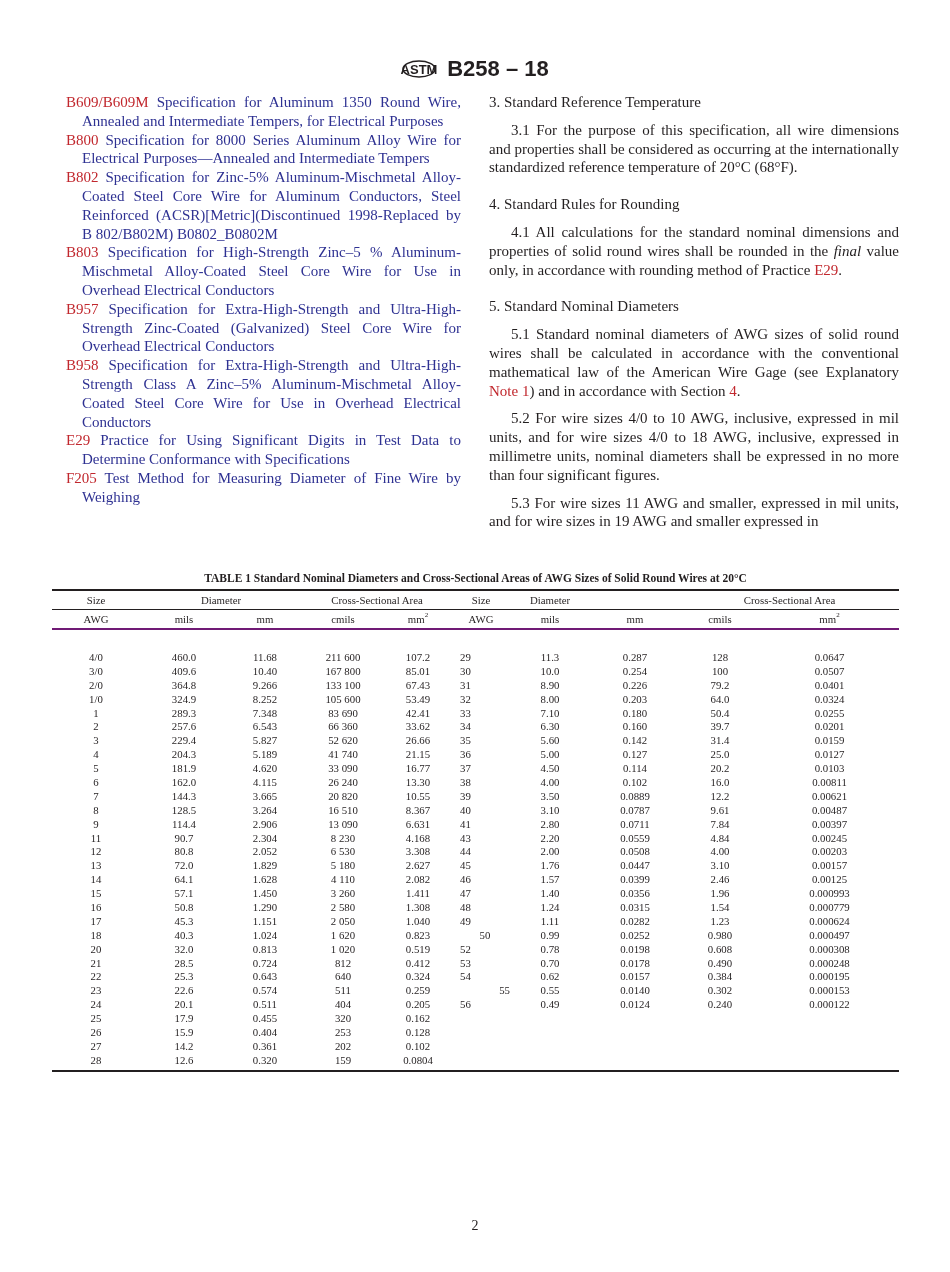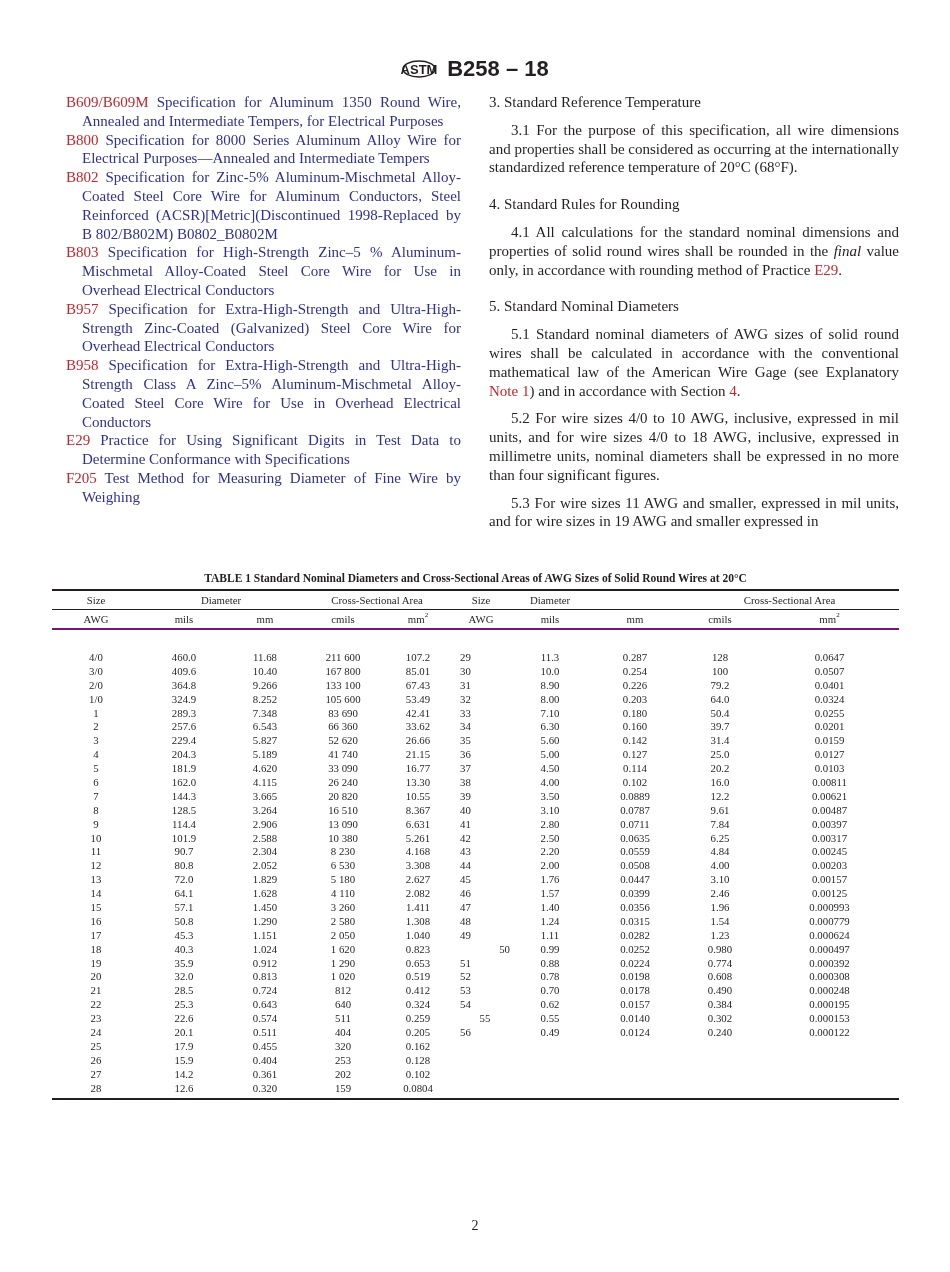--- a/index.html
+++ b/index.html
@@ -261,32 +261,20 @@
           <td>2.906</td>
           <td>13 090</td>
           <td>6.631</td>
           <td style="text-align: left; padding-left: 8px;">41</td>
           <td>2.80</td>
           <td>0.0711</td>
           <td>7.84</td>
           <td>0.00397</td>
         </tr>
         <tr>
-          <td>10</td>
-          <td>101.9</td>
-          <td>2.588</td>
-          <td>10 380</td>
-          <td>5.261</td>
-          <td style="text-align: left; padding-left: 8px;">42</td>
-          <td>2.50</td>
-          <td>0.0635</td>
-          <td>6.25</td>
-          <td>0.00317</td>
-        </tr>
-        <tr>
           <td>11</td>
           <td>90.7</td>
           <td>2.304</td>
           <td>8 230</td>
           <td>4.168</td>
           <td style="text-align: left; padding-left: 8px;">43</td>
           <td>2.20</td>
           <td>0.0559</td>
           <td>4.84</td>
           <td>0.00245</td>
@@ -362,37 +350,25 @@
           <td>0.0282</td>
           <td>1.23</td>
           <td>0.000624</td>
         </tr>
         <tr>
           <td>18</td>
           <td>40.3</td>
           <td>1.024</td>
           <td>1 620</td>
           <td>0.823</td>
-          <td style="text-align: right; padding-left: 8px;">50</td>
+          <td style="text-align: center; padding-left: 8px;">50</td>
           <td>0.99</td>
           <td>0.0252</td>
           <td>0.980</td>
           <td>0.000497</td>
-        </tr>
-        <tr>
-          <td>19</td>
-          <td>35.9</td>
-          <td>0.912</td>
-          <td>1 290</td>
-          <td>0.653</td>
-          <td style="text-align: left; padding-left: 8px;">51</td>
-          <td>0.88</td>
-          <td>0.0224</td>
-          <td>0.774</td>
-          <td>0.000392</td>
         </tr>
         <tr>
           <td>20</td>
           <td>32.0</td>
           <td>0.813</td>
           <td>1 020</td>
           <td>0.519</td>
           <td style="text-align: left; padding-left: 8px;">52</td>
           <td>0.78</td>
           <td>0.0198</td>
@@ -422,21 +398,21 @@
           <td>0.0157</td>
           <td>0.384</td>
           <td>0.000195</td>
         </tr>
         <tr>
           <td>23</td>
           <td>22.6</td>
           <td>0.574</td>
           <td>511</td>
           <td>0.259</td>
-          <td style="text-align: center; padding-left: 8px; margin-left: 20px;">55</td>
+          <td style="text-align: right; padding-left: 8px; margin-left: 20px;">55</td>
           <td>0.55</td>
           <td>0.0140</td>
           <td>0.302</td>
           <td>0.000153</td>
         </tr>
         <tr>
           <td>24</td>
           <td>20.1</td>
           <td>0.511</td>
           <td>404</td>

